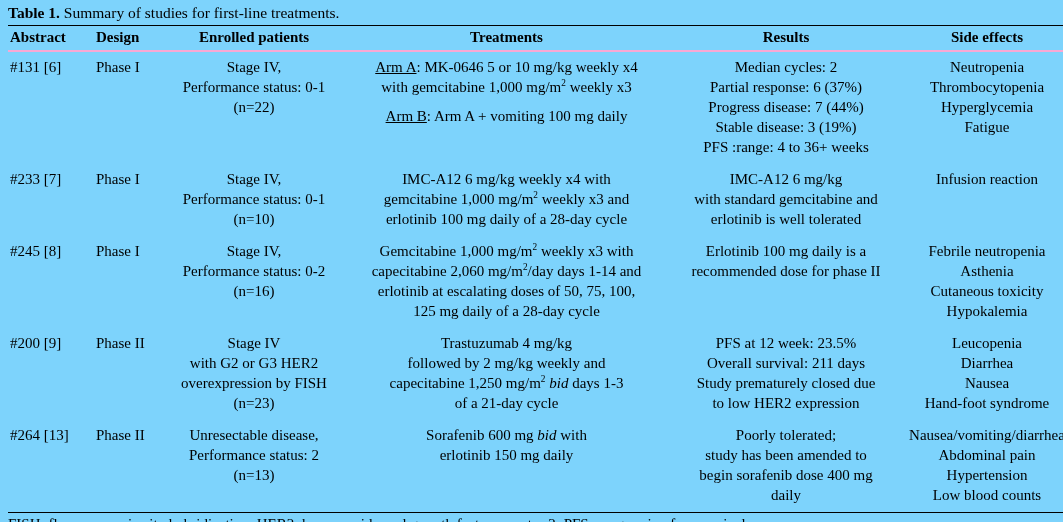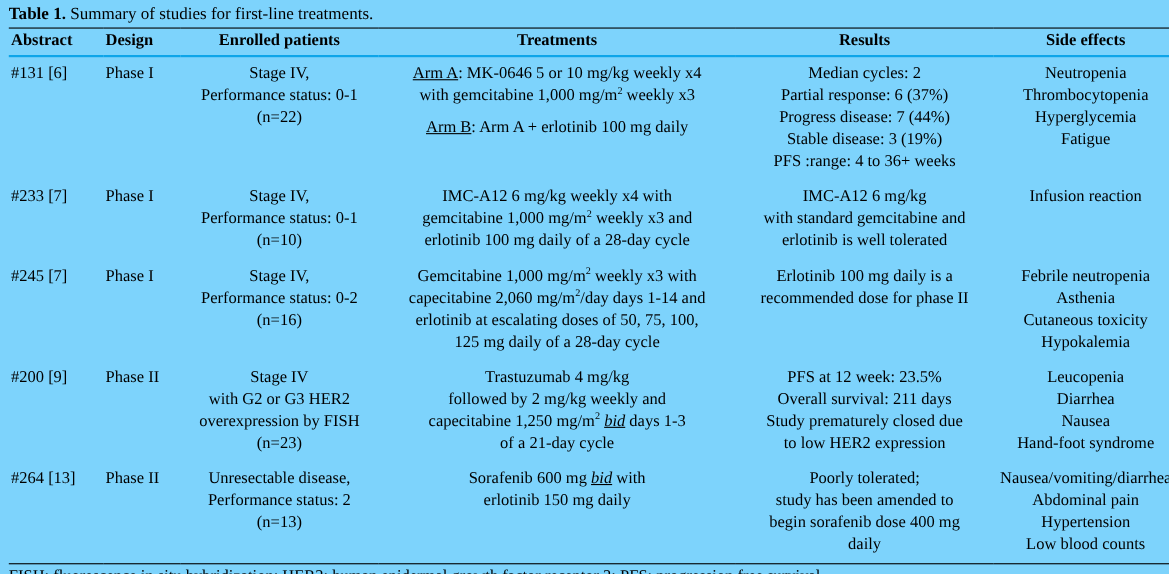--- a/index.html
+++ b/index.html
@@ -24,37 +24,37 @@
   }
   .title .bold { font-weight: bold; }
   table {
     width: 100%;
     border-collapse: collapse;
     table-layout: fixed;
     font-size: 15px;
   }
   thead th {
     border-top: 1.5px solid #000;
-    border-bottom: 2px solid #0ea5e9;
+    border-bottom: 2px solid #f9a8d4;
     font-weight: bold;
     font-size: 15px;
     padding: 3px 2px 4px;
     vertical-align: top;
   }
   th.l, td.l { text-align: left; }
   th.c, td.c { text-align: center; }
   tbody td {
     vertical-align: top;
     padding: 5px 2px 7px;
     line-height: 20px;
   }
   tbody tr:last-child td { border-bottom: 1.5px solid #000; }
   .lines { white-space: pre-line; }
   .ul { text-decoration: underline; text-align: right; }
-  .it { font-style: italic; text-decoration: underline; }
+  .it { font-style: italic; }
   sup {
     font-size: 0.62em;
     vertical-align: super;
     line-height: 0;
   }
   .gap { margin-top: 9px; }
   .footnote {
     font-size: 15px;
     line-height: 19px;
     padding: 2px 0 3px;
@@ -93,21 +93,21 @@
 
       <tr>
         <td class="l">#131 [6]</td>
         <td class="l">Phase I</td>
         <td class="c lines">Stage IV,
 Performance status: 0-1
 (n=22)</td>
         <td class="c">
           <div><span class="ul">Arm A</span><span>: MK-0646 5 or 10 mg/kg weekly x4</span></div>
           <div><span>with gemcitabine 1,000 mg/m</span><sup>2</sup><span> weekly x3</span></div>
-          <div class="gap"><span class="ul">Arm B</span><span>: Arm A + erlotinib 100 mg daily</span></div>
+          <div class="gap"><span class="ul">Arm B</span><span>: Arm A + vomiting 100 mg daily</span></div>
         </td>
         <td class="c lines">Median cycles: 2
 Partial response: 6 (37%)
 Progress disease: 7 (44%)
 Stable disease: 3 (19%)
 PFS :range: 4 to 36+ weeks</td>
         <td class="c lines">Neutropenia
 Thrombocytopenia
 Hyperglycemia
 Fatigue</td>
@@ -124,21 +124,21 @@
           <div><span>gemcitabine 1,000 mg/m</span><sup>2</sup><span> weekly x3 and</span></div>
           <div>erlotinib 100 mg daily of a 28-day cycle</div>
         </td>
         <td class="c lines">IMC-A12 6 mg/kg
 with standard gemcitabine and
 erlotinib is well tolerated</td>
         <td class="c lines">Infusion reaction</td>
       </tr>
 
       <tr>
-        <td class="l">#245 [7]</td>
+        <td class="l">#245 [8]</td>
         <td class="l">Phase I</td>
         <td class="c lines">Stage IV,
 Performance status: 0-2
 (n=16)</td>
         <td class="c">
           <div><span>Gemcitabine 1,000 mg/m</span><sup>2</sup><span> weekly x3 with</span></div>
           <div><span>capecitabine 2,060 mg/m</span><sup>2</sup><span>/day days 1-14 and</span></div>
           <div>erlotinib at escalating doses of 50, 75, 100,</div>
           <div>125 mg daily of a 28-day cycle</div>
         </td>

